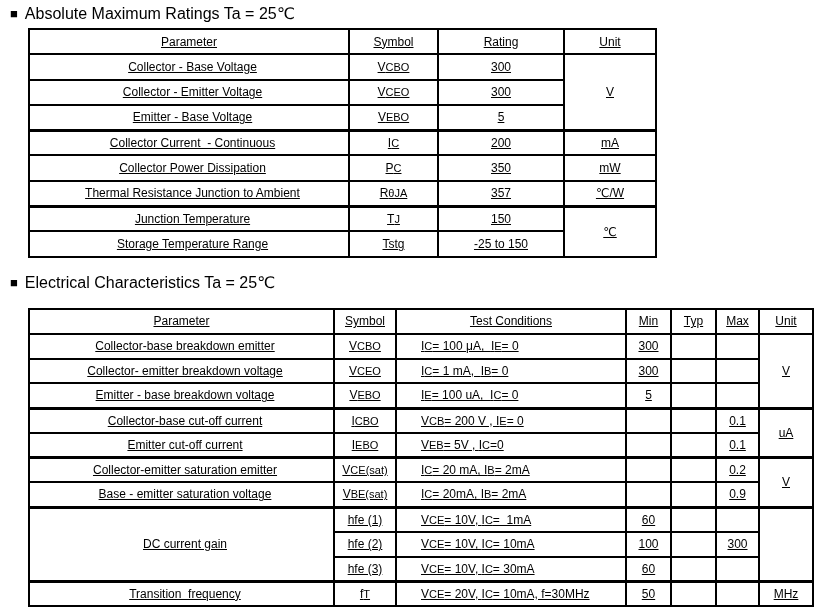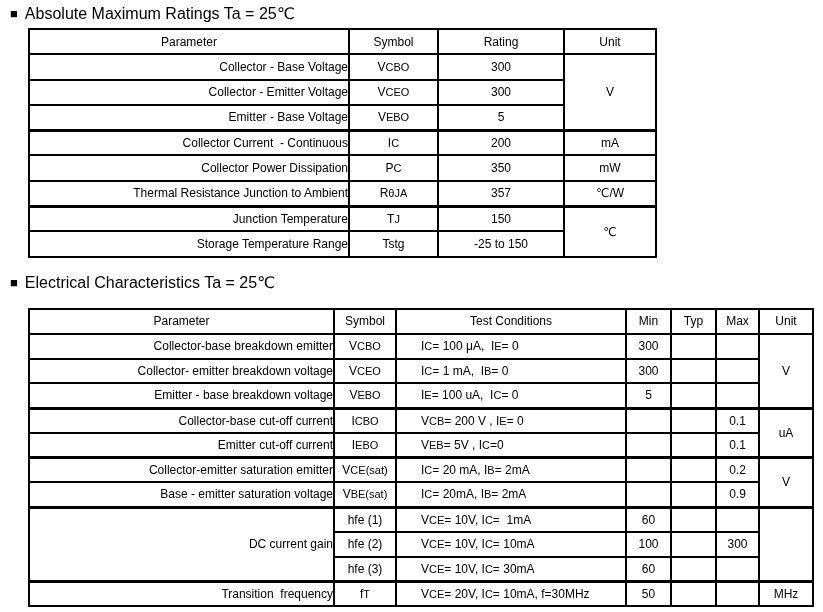--- a/index.html
+++ b/index.html
@@ -2,27 +2,27 @@
 <html><head>
 <meta charset="utf-8">
 <style>
   * { box-sizing: border-box; }
   body { margin:0; background:#fff; font-family:"Liberation Sans","DejaVu Sans",sans-serif; color:#000; }
   .page { position:relative; width:823px; height:612px; background:#fff; overflow:hidden; }
   .section-title { position:absolute; left:10px; display:flex; align-items:center; gap:7px; font-size:16px; color:#000; white-space:nowrap; }
   .bullet { font-size:13px; line-height:1; }
   #title1 { top:4px; }
   #title2 { top:273px; }
-  table { border-collapse:collapse; position:absolute; table-layout:fixed; background:#fff; }
+  table { border-collapse:collapse; position:absolute; table-layout:fixed; background:#fff;text-decoration:underline; }
   #table1 { left:28px; top:28px; }
   #table2 { left:28px; top:308px; }
   th, td { border:2px solid #000; font-size:12px; font-weight:normal; padding:0; white-space:nowrap; overflow:hidden; text-align:center; vertical-align:middle; color:#000; }
   #table1 tr { height:25.3px; }
   #table2 tr { height:24.75px; }
-  td.param { text-align:right; padding-left:7px; }
+  td.param { text-align:center; padding-left:7px; }
   td.tc { text-align:left; padding-left:24px; }
   tr.gt > td { border-top:3px solid #000;margin-left:40px; }
   .sub { font-size:11px; }
 </style>
 </head>
 <body>
 
 <div class="page">
 
   <div class="section-title" id="title1">

